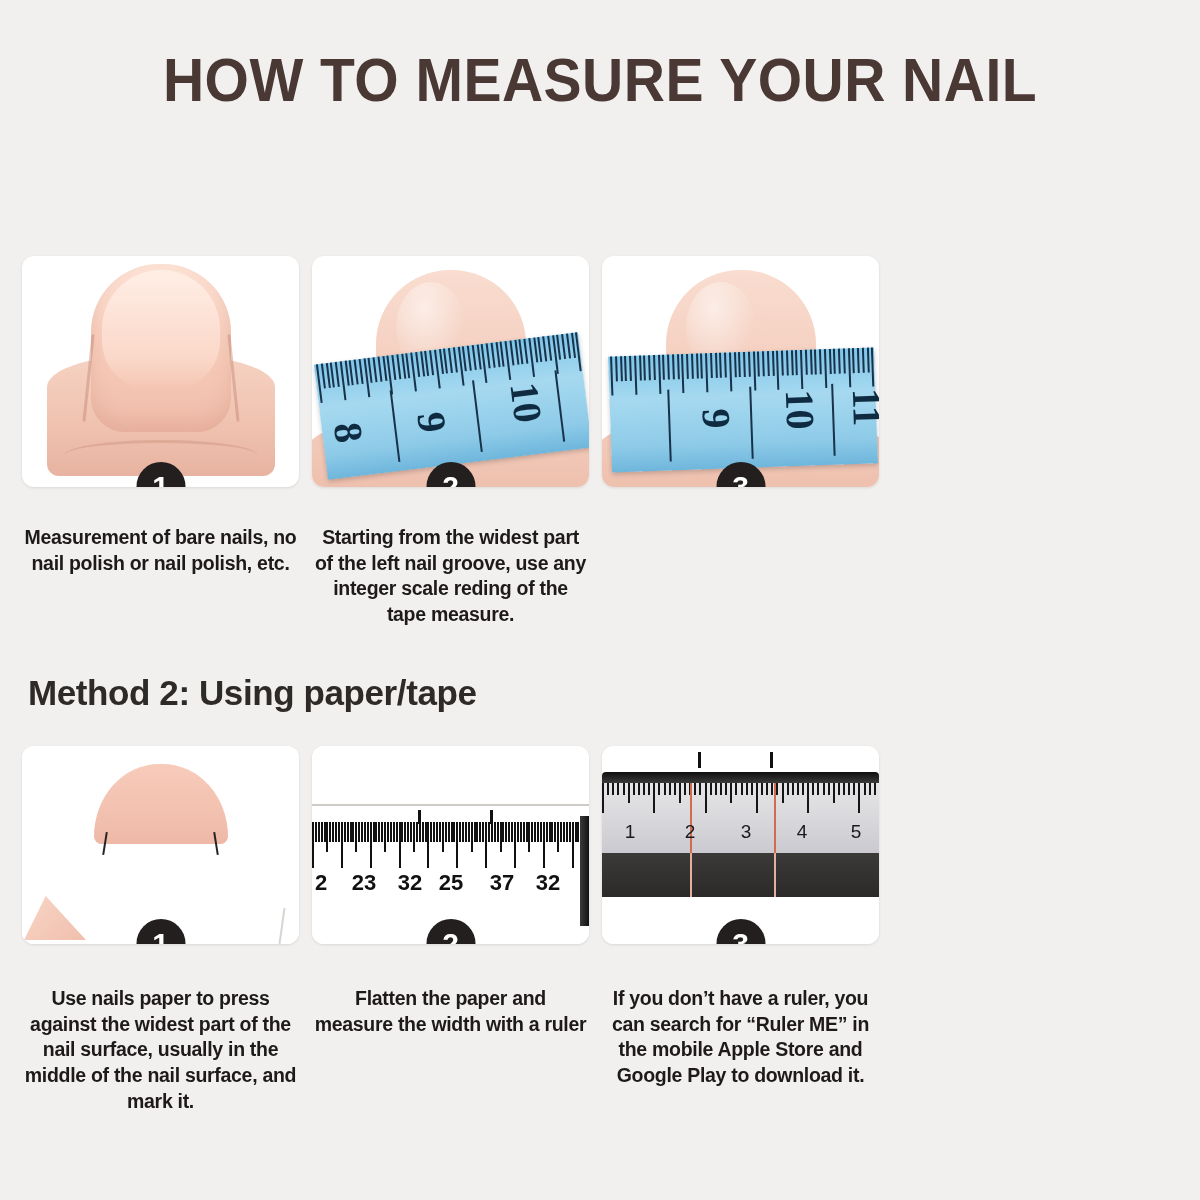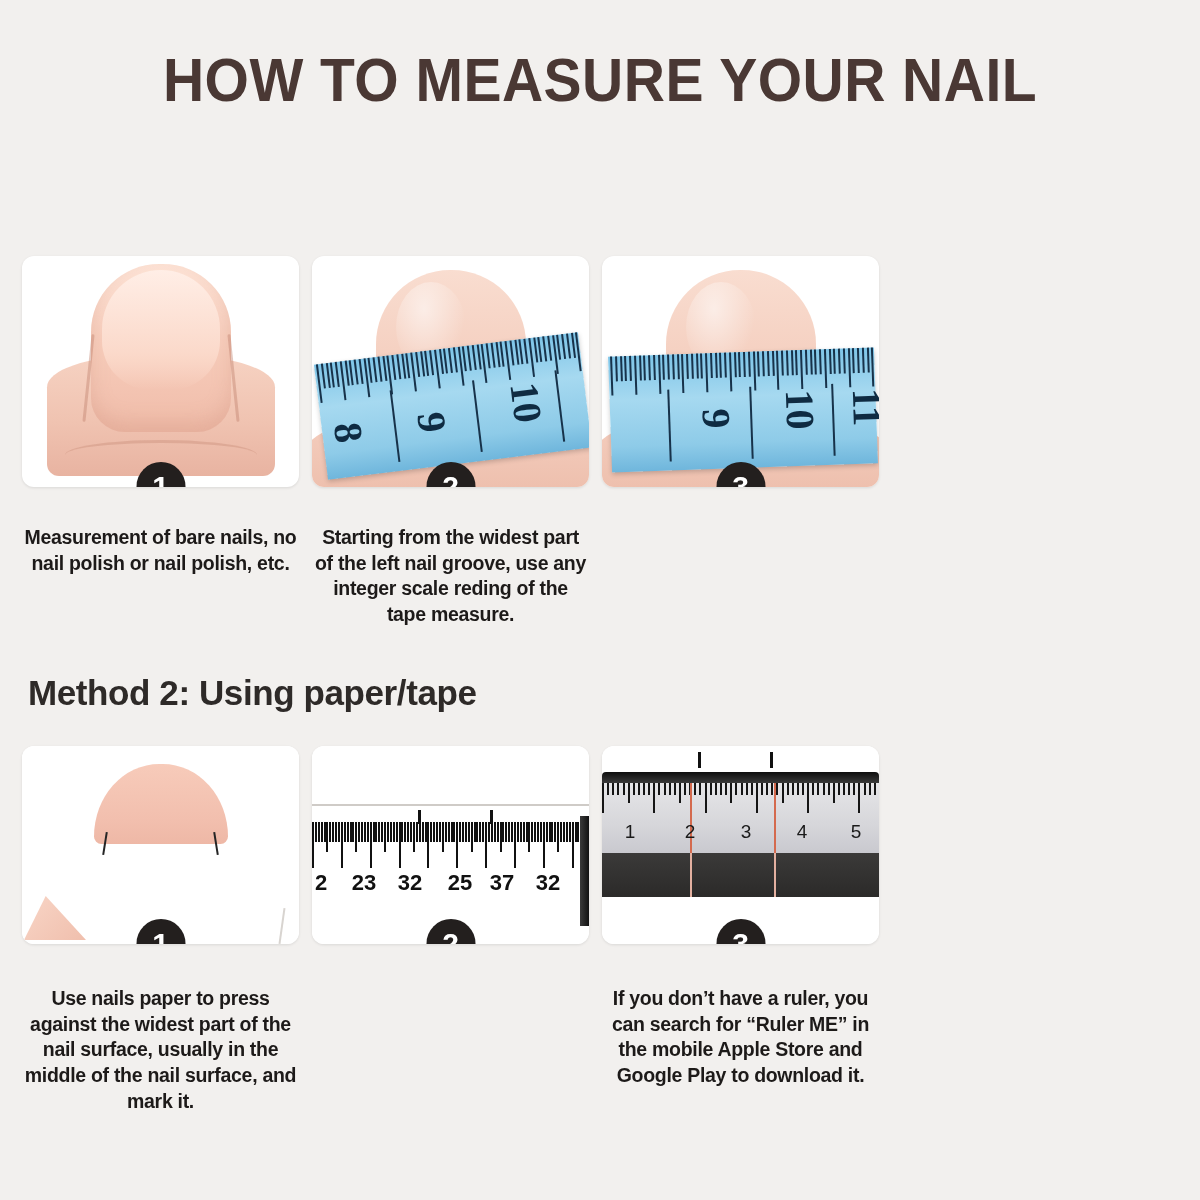--- a/index.html
+++ b/index.html
@@ -542,28 +542,29 @@
               <i style="left: 262.573px; height: 20px;"></i>
               <i style="left: 265.458px; height: 20px;"></i>
               <i style="left: 268.344px; height: 20px;"></i>
               <i style="left: 271.229px; height: 20px;"></i>
               <i style="left: 274.115px; height: 30px;"></i>
             </div>
           <div class="nums" id="paperNums">
               <span style="left: 9px;">2</span>
               <span style="left: 52px;">23</span>
               <span style="left: 98px;">32</span>
-              <span style="left: 148px;">25</span>
+              <span style="left: 139px;">25</span>
               <span style="left: 190px;">37</span>
               <span style="left: 236px;">32</span>
             </div>
           <div class="rightbar"></div>
         </div>
         <div class="badge">2</div>
       </div>
+      <div class="caption">Flatten the paper and measure the width with a ruler</div>
     </div>
 
     <div class="step">
       <div class="photo tall">
         <div class="metal-pic">
           <div class="pm" style="left:96px"></div>
           <div class="pm" style="left:168px"></div>
           <div class="phoneedge"></div>
           <div class="body" id="metalScale">
               <i style="left: 0px; height: 30px;"></i>

